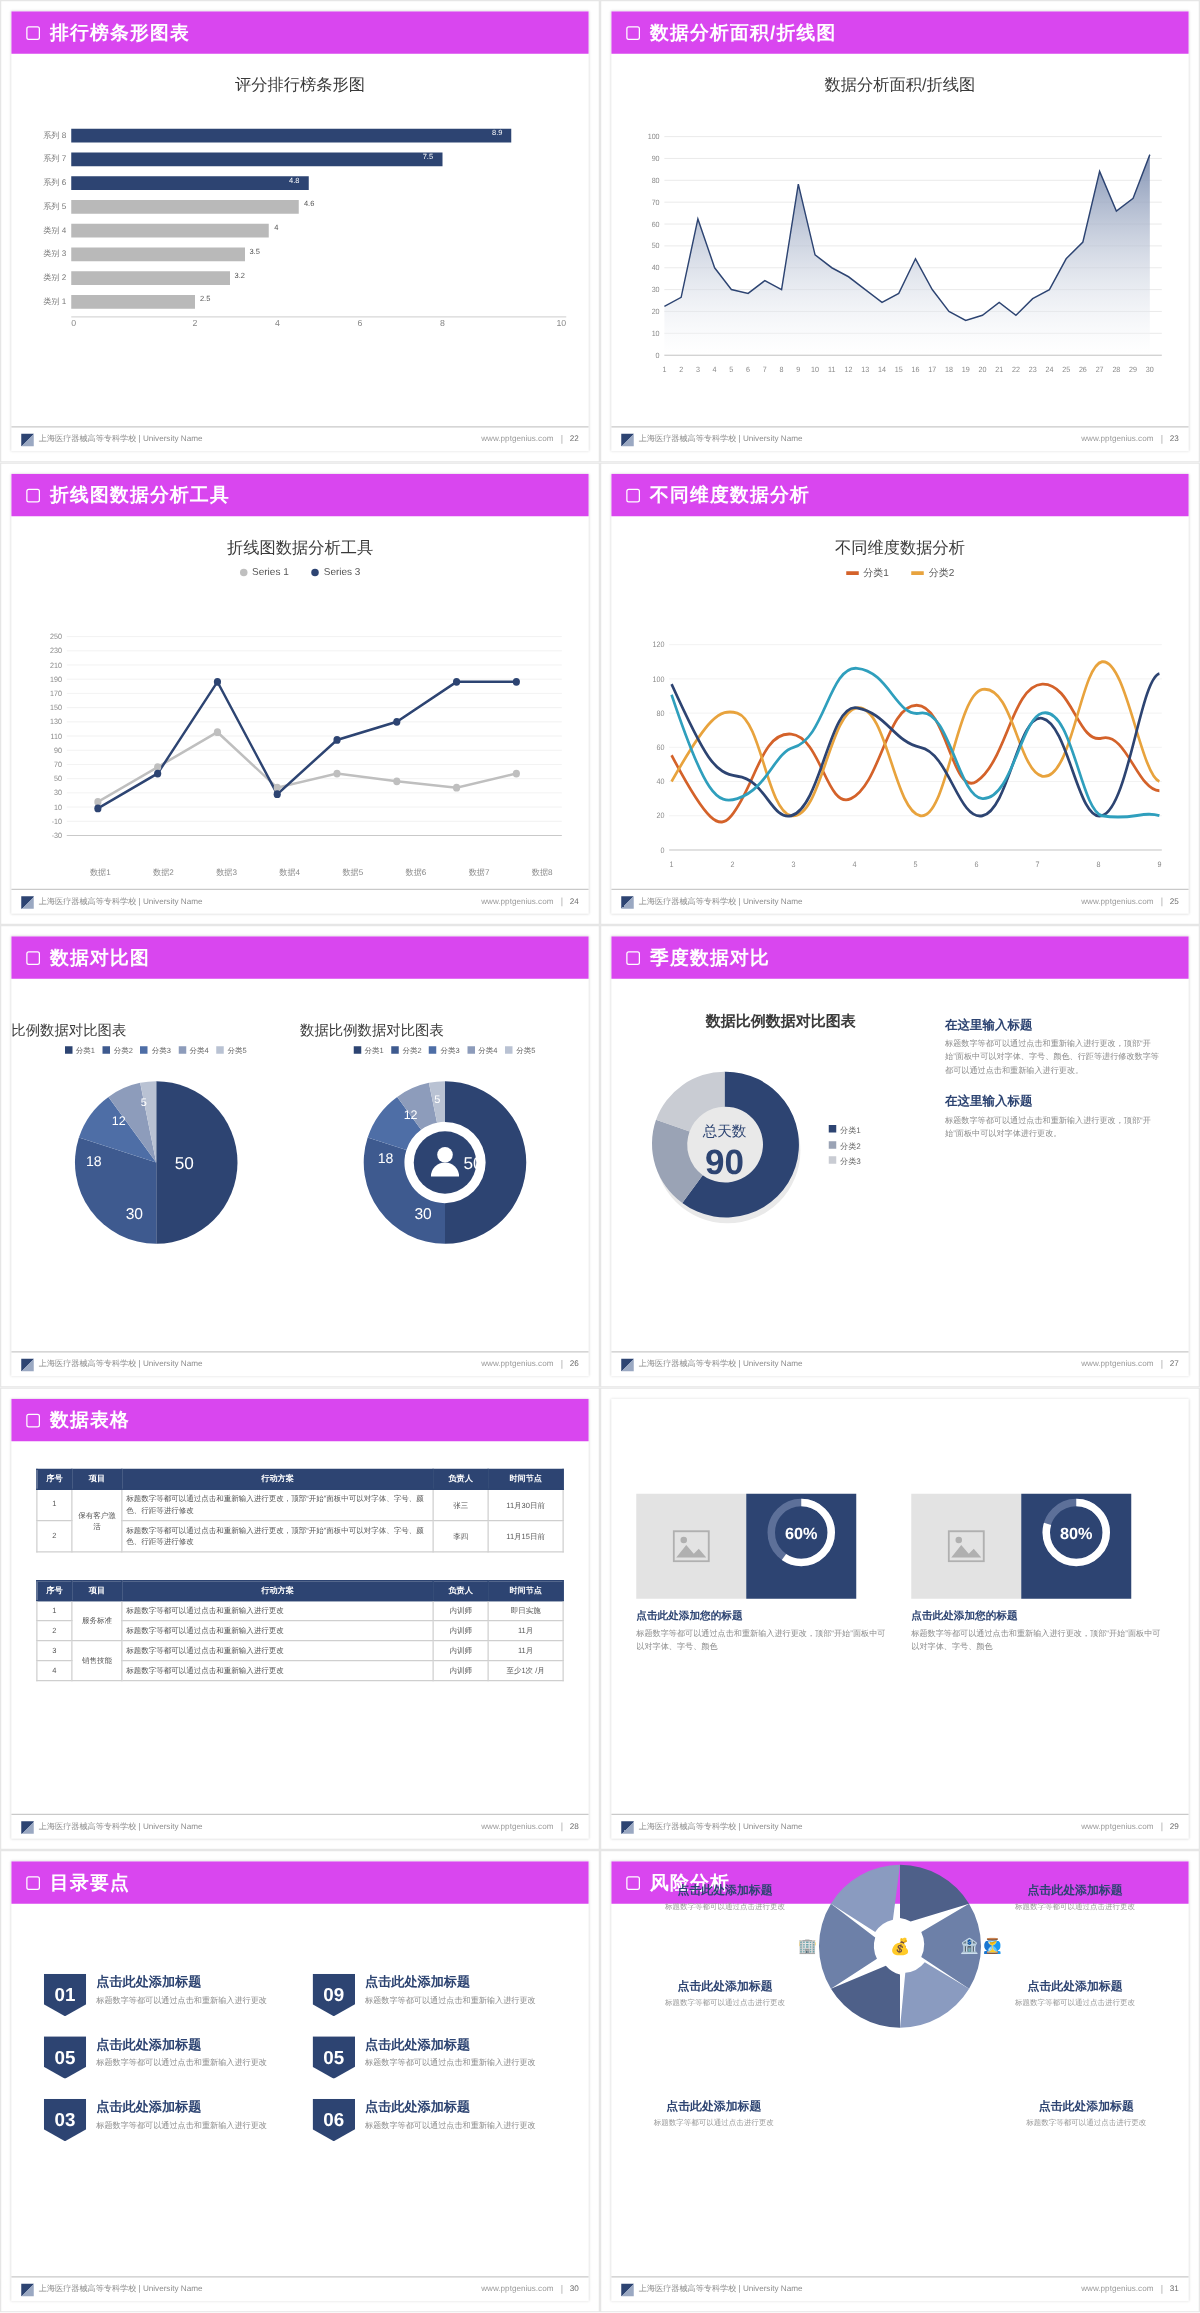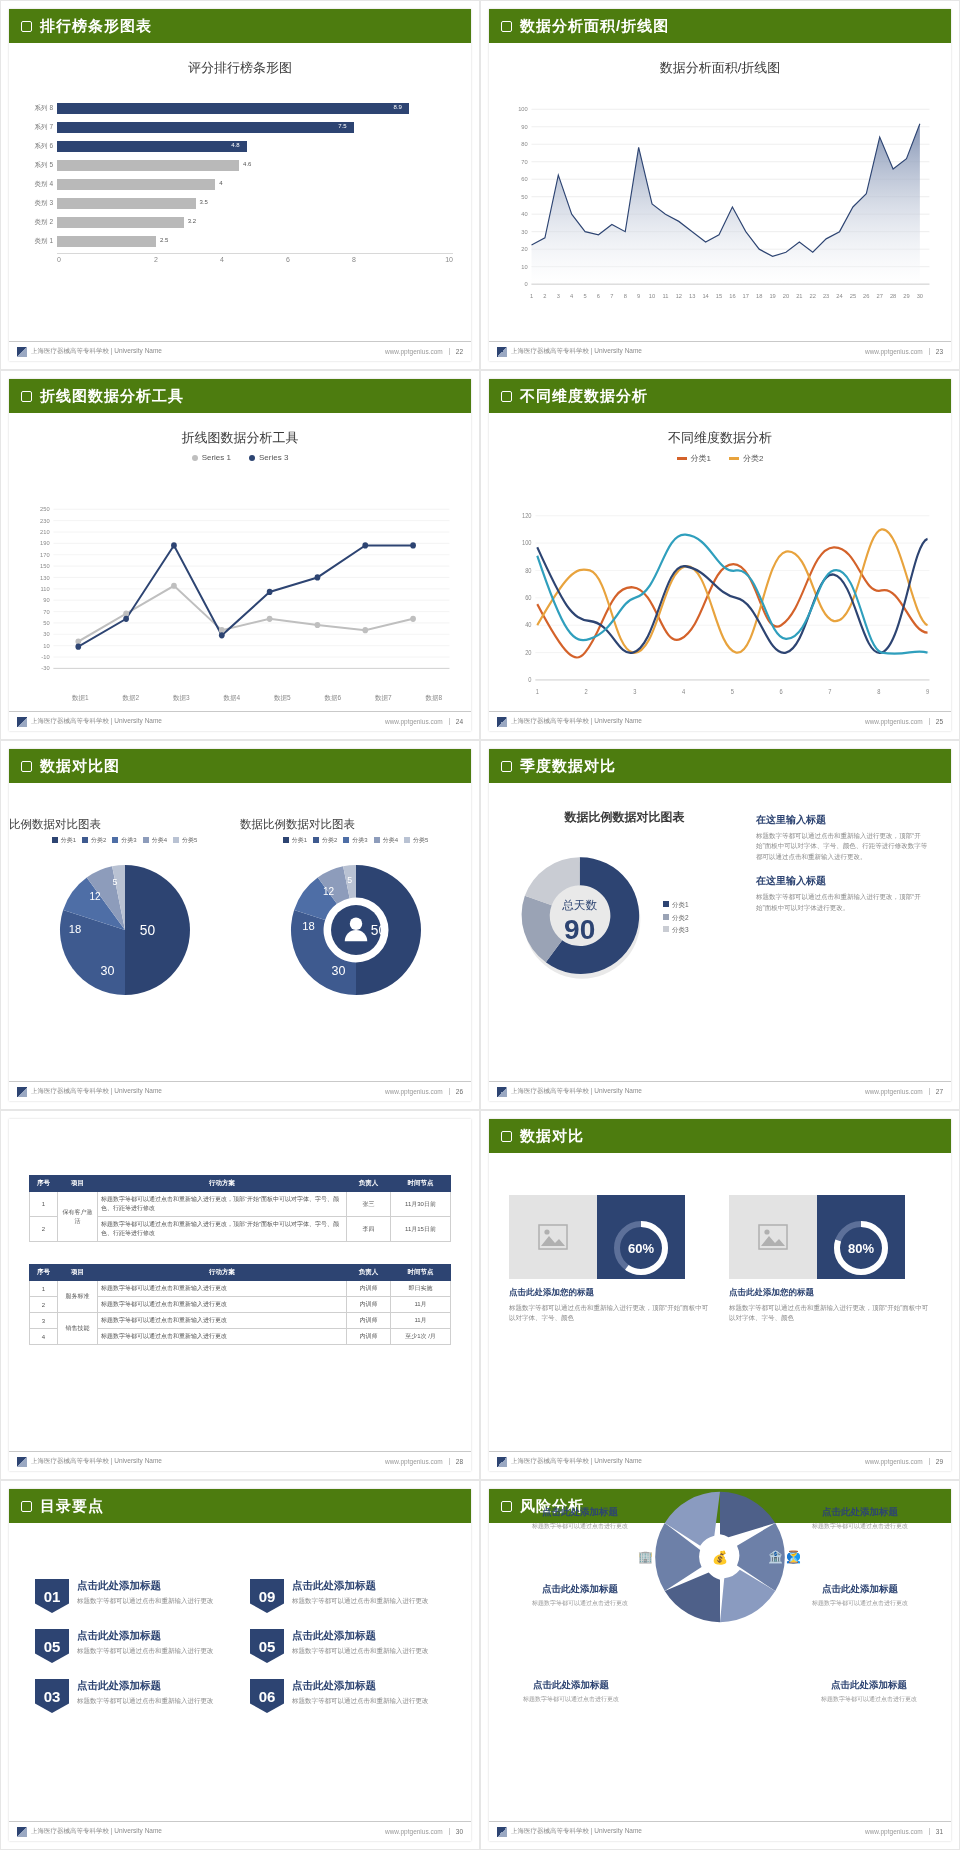--- a/index.html
+++ b/index.html
@@ -25,21 +25,21 @@
   }
   .slide-inner {
     position: absolute;
     left: 8px; right: 8px; top: 8px; bottom: 8px;
     background: #ffffff;
     box-shadow: 0 0 2px rgba(0,0,0,0.18);
     overflow: hidden;
   }
   .hdr {
     height: 34px;
-    background: #4d7c0f;
+    background: #d946ef;
     display: flex; align-items: center;
     padding-left: 12px;
     color: #fff;
   }
   .hdr .box {
     width: 11px; height: 11px;
     border: 1.5px solid #fff;
     border-radius: 2px;
     margin-right: 8px;
     flex: none;
@@ -121,21 +121,21 @@
   
   .qt-h { font-size:10px; font-weight:bold; color:#2d4472; margin-bottom:4px;}
   .qt-p { font-size:6.5px; color:#8b8b8b; line-height:1.6; margin-bottom:12px;}
 
   
   .cmp-pair { display:flex; }
   .cmp-img {
     width:88px; height:84px; background:#e3e3e3;
     display:flex; align-items:center; justify-content:center;
   }
-  .cmp-ring { width:88px; height:84px; background:#2d4472; display:flex; align-items:flex-end; justify-content:center;}
+  .cmp-ring { width:88px; height:84px; background:#2d4472; display:flex; align-items:flex-start; justify-content:center;}
   .cmp-cap { font-size:8.5px; font-weight:bold; color:#2d4472; margin-top:8px;}
   .cmp-txt { font-size:6.5px; color:#8b8b8b; line-height:1.6; margin-top:4px;}
 
   
   .risk-t { font-size:9.5px; font-weight:bold; color:#2d4472; }
   .risk-d { font-size:6px; color:#9a9a9a; line-height:1.5; margin-top:3px;}
 </style>
 </head>
 <body>
 
@@ -583,20 +583,24 @@
         <span class="left">上海医疗器械高等专科学校 | University Name</span>
         <span class="spacer"></span>
         <span class="url">www.pptgenius.com</span>
         <span class="pg">27</span>
       </div>
     </div>
   </div>
 
   <div class="slide">
     <div class="slide-inner">
+      <div class="hdr">
+        <span class="box"></span>
+        <span class="title">数据表格</span>
+      </div>
       <div class="body-area" style="padding:22px 20px 0 20px;">
         <table class="dt">
           <thead>
               <tr>
             <th style="width:28px">序号</th>
             <th style="width:40px">项目</th>
             <th>行动方案</th>
             <th style="width:44px">负责人</th>
             <th style="width:60px">时间节点</th>
           </tr>
@@ -663,24 +667,20 @@
         <span class="left">上海医疗器械高等专科学校 | University Name</span>
         <span class="spacer"></span>
         <span class="url">www.pptgenius.com</span>
         <span class="pg">28</span>
       </div>
     </div>
   </div>
 
   <div class="slide">
     <div class="slide-inner">
-      <div class="hdr">
-        <span class="box"></span>
-        <span class="title">数据对比</span>
-      </div>
       <div class="body-area" style="display:flex;padding:42px 20px 0 20px;gap:18px;">
         <div style="flex:1;">
           <div class="cmp-pair">
             <div class="cmp-img">
               <svg width="30" height="26" viewBox="0 0 30 26">
                   <rect x="1" y="1" width="28" height="24" fill="none" stroke="#b0b0b0" stroke-width="1.5"></rect>
                   <circle cx="9" cy="8" r="2.6" fill="#b0b0b0"></circle>
                   <path d="M3,22 L11,12 L17,19 L21,15 L27,22 Z" fill="#b0b0b0"></path>
                 </svg>
             </div>

